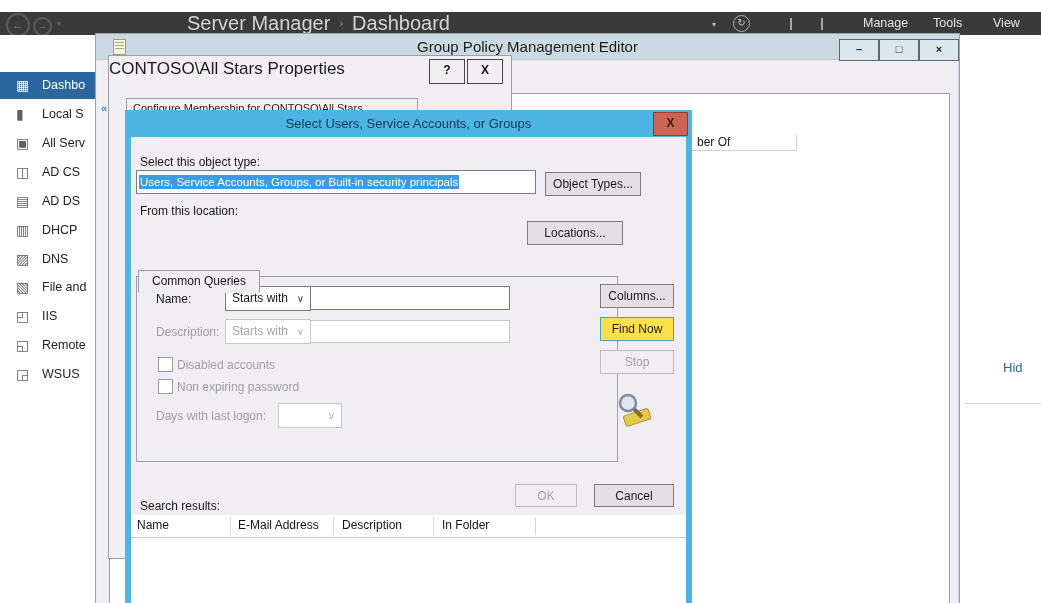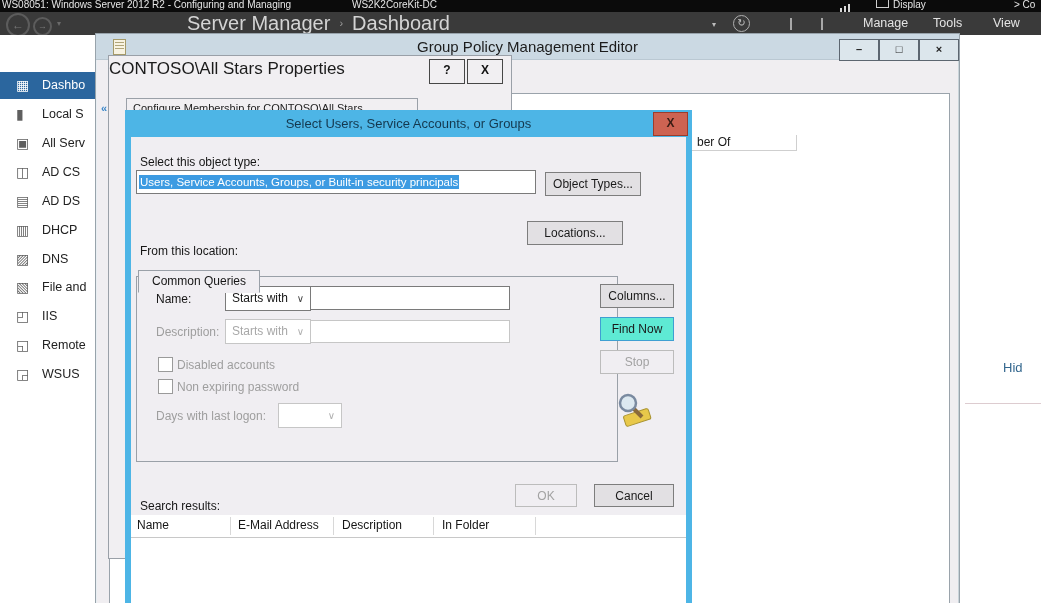--- a/index.html
+++ b/index.html
@@ -57,21 +57,21 @@
              color:#3a1c14;font-weight:bold;font-size:12px;text-align:center;line-height:20px;}
   .sel-body{left:0;top:27px;width:555px;height:473px;background:#f0eef2;
             border-left:6px solid #4db5e6;border-right:6px solid #4db5e6;}
   .lbl{font-size:12px;color:#161616;white-space:nowrap;}
   .lbl.dis{color:#9e9e9e;}
   .tfield{background:#fff;border:1px solid #7a7a7a;font-size:11.5px;line-height:22px;
           padding:0 2px;white-space:nowrap;overflow:hidden;color:#161616;}
   .hl{background:#3d9be2;color:#fff;padding:1px 1px;}
   .btn{background:#e2e0e3;border:1px solid #7d7d7d;font-size:12px;color:#1a1a1a;
        text-align:center;line-height:22px;}
-  .btn.primary{background:#5eead4;border:1px solid #3f9fd2;}
+  .btn.primary{background:#fde047;border:1px solid #3f9fd2;}
   .btn.disabled{background:#f0eef2;border:1px solid #bcbcbc;color:#a2a2a2;}
   .tab{border:1px solid #9aa0a8;background:#f0eef2;text-align:center;font-size:12px;
        line-height:21px;color:#161616;z-index:2;border-bottom:1px solid #f0eef2;}
   .gbox{border:1px solid #9aa0a8;}
   .sel-dd{background:#fff;border:1px solid #7a7a7a;font-size:12px;color:#161616;
           padding-left:6px;line-height:23px;white-space:nowrap;}
   .sel-dd .chev{position:absolute;right:6px;top:0;font-size:10px;color:#444;}
   .sel-dd.dis{border:1px solid #c6c6c6;color:#a8a8a8;}
   .sel-dd.dis .chev{color:#b0b0b0;}
   .inp{background:#fff;border:1px solid #7a7a7a;}
@@ -81,28 +81,20 @@
   .res-head{position:absolute;left:0;top:0;width:100%;height:22px;border-bottom:1px solid #c8c8c8;}
   .res-head span{position:absolute;top:3px;font-size:12px;color:#161616;white-space:nowrap;}
   .vsep{position:absolute;top:2px;width:1px;height:18px;background:#d8d8d8;}
   .collapse{color:#3a86c8;font-weight:bold;font-size:11px;}
 </style>
 </head>
 <body>
 
 <div class="stage">
 
-  <div class="ab vm-bar">
-    <span style="left:2px;">WS08051: Windows Server 2012 R2 - Configuring and Managing</span>
-    <span style="left:352px;">WS2K2CoreKit-DC</span>
-    <span class="vm-mini-bars" style="left:840px;top:2px;"><i style="height:4px;"></i><i style="height:6px;"></i><i style="height:8px;"></i></span>
-    <span class="vm-monitor" style="left:876px;"></span>
-    <span style="left:893px;">Display</span>
-    <span style="left:1014px;">&gt; Co</span>
-  </div>
 
   <div class="ab sm-header">
     <div class="ab circle-btn" style="left:6px;top:1px;width:20px;height:20px;border:2px solid #5c5c5c;font-size:12px;line-height:20px;">←</div>
     <div class="ab circle-btn" style="left:33px;top:5px;width:15px;height:15px;border:2px solid #5c5c5c;font-size:9px;line-height:15px;">→</div>
     <div class="ab" style="left:57px;top:7px;font-size:8px;color:#6a6a6a;">▾</div>
     <div class="ab crumb" style="left:187px;top:0;">
       <span>Server Manager</span><span class="sep">›</span><span>Dashboard</span>
     </div>
     <div class="ab" style="left:712px;top:8px;font-size:8px;color:#bcbcbc;">▾</div>
     <div class="ab circle-btn" style="left:733px;top:3px;width:15px;height:15px;border:1px solid #b0b0b0;color:#c0c0c0;font-size:10px;line-height:14px;">↻</div>
@@ -201,21 +193,21 @@
       <div class="ab sel-close">X</div>
     </div>
     <div class="ab sel-body">
 
       <div class="ab lbl" style="left:9px;top:18px;">Select this object type:</div>
       <div class="ab tfield" style="left:5px;top:33px;width:394px;height:22px;">
         <span class="hl">Users, Service Accounts, Groups, or Built-in security principals</span>
       </div>
       <div class="ab btn" style="left:414px;top:35px;width:94px;height:22px;">Object Types...</div>
 
-      <div class="ab lbl" style="left:9px;top:67px;margin-top:40px;">From this location:</div>
+      <div class="ab lbl" style="left:9px;top:67px;">From this location:</div>
       <div class="ab btn" style="left:396px;top:84px;width:94px;height:22px;">Locations...</div>
 
       <div class="ab tab" style="left:7px;top:117px;width:120px;height:21px;margin-top:16px;">Common Queries</div>
       <div class="ab gbox" style="left:5px;top:139px;width:480px;height:184px;"></div>
 
       <div class="ab lbl" style="left:25px;top:155px;">Name:</div>
       <div class="ab sel-dd" style="left:94px;top:149px;width:78px;height:23px;">
         <span>Starts with</span>
         <span class="chev">∨</span>
       </div>

